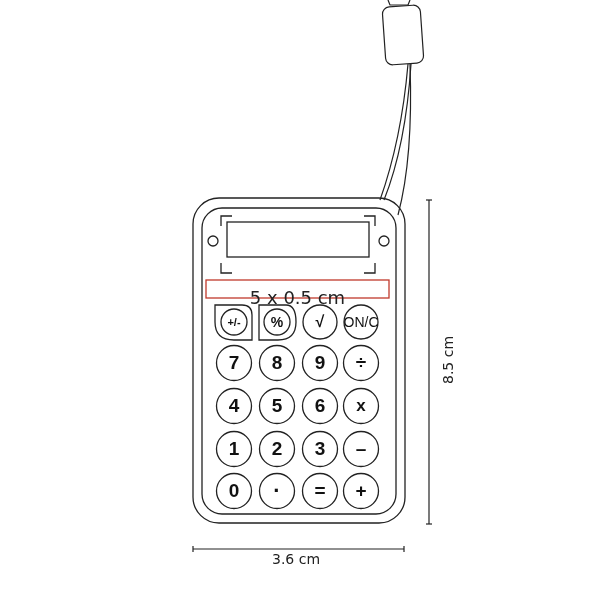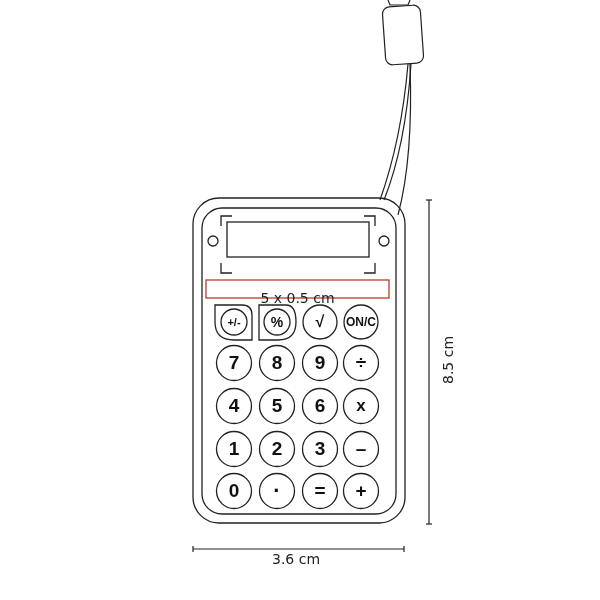--- a/index.html
+++ b/index.html
@@ -1,20 +1,20 @@
 <!DOCTYPE html>
 <html><head>
   <meta charset="utf-8">
   <style>
     html, body { margin:0; padding:0; background:#ffffff; }
     body { width:600px; height:600px; position:relative; overflow:hidden; font-family:"Liberation Sans", sans-serif; }
     svg.main { position:absolute; left:0; top:0; }
     .key-label { position:absolute; display:flex; align-items:center; justify-content:center; font-weight:bold; color:#111; font-family:"Liberation Sans", sans-serif; }
     .dim-label { position:absolute; font-size:14px; color:#222; font-family:"DejaVu Sans", sans-serif; }
-    .print-label { position:absolute; left:206px; top:280px; width:183px; height:35px; display:flex; align-items:center; justify-content:center; font-size:14px; color:#222; font-family:"DejaVu Sans", sans-serif; }
+    .print-label { position:absolute; left:206px; top:280px; width:183px; height:35px; display:flex; align-items:center; justify-content:center; font-size:18px; color:#222; font-family:"DejaVu Sans", sans-serif; }
   </style>
 </head>
 <body>
 
 <svg class="main" width="600" height="600" viewBox="0 0 600 600">
 
   <g fill="none" stroke="#222" stroke-width="1.2">
     <path d="M388,0 L390,5 L408,5 L410,0"></path>
     <rect x="384" y="6" width="38" height="58" rx="7" transform="rotate(-4 403 35)"></rect>
     <path d="M408,64 C404,110 396,155 380,200"></path>
@@ -79,21 +79,21 @@
     <line x1="426" y1="200" x2="432" y2="200"></line>
     <line x1="426" y1="524" x2="432" y2="524"></line>
   </g>
 </svg>
 
 <div class="print-label">5 x 0.5 cm</div>
 
 <div class="key-label" style="left:221px;top:309px;width:26px;height:26px;font-size:11px;">+/-</div>
 <div class="key-label" style="left:264px;top:309px;width:26px;height:26px;font-size:14px;">%</div>
 <div class="key-label" style="left:303px;top:305px;width:34px;height:34px;font-size:16px;">√</div>
-<div class="key-label" style="left:344px;top:305px;width:34px;height:34px;font-size:12px;font-weight:bold;">ON/C</div>
+<div class="key-label" style="left:344px;top:305px;width:34px;height:34px;font-size:14px;font-weight:normal;">ON/C</div>
 
 <div class="key-label" style="left:216px;top:345px;width:36px;height:36px;font-size:19px;">7</div>
 <div class="key-label" style="left:259px;top:345px;width:36px;height:36px;font-size:19px;">8</div>
 <div class="key-label" style="left:302px;top:345px;width:36px;height:36px;font-size:19px;">9</div>
 <div class="key-label" style="left:343px;top:345px;width:36px;height:36px;font-size:19px;">÷</div>
 
 <div class="key-label" style="left:216px;top:388px;width:36px;height:36px;font-size:19px;">4</div>
 <div class="key-label" style="left:259px;top:388px;width:36px;height:36px;font-size:19px;">5</div>
 <div class="key-label" style="left:302px;top:388px;width:36px;height:36px;font-size:19px;">6</div>
 <div class="key-label" style="left:343px;top:388px;width:36px;height:36px;font-size:17px;">x</div>

